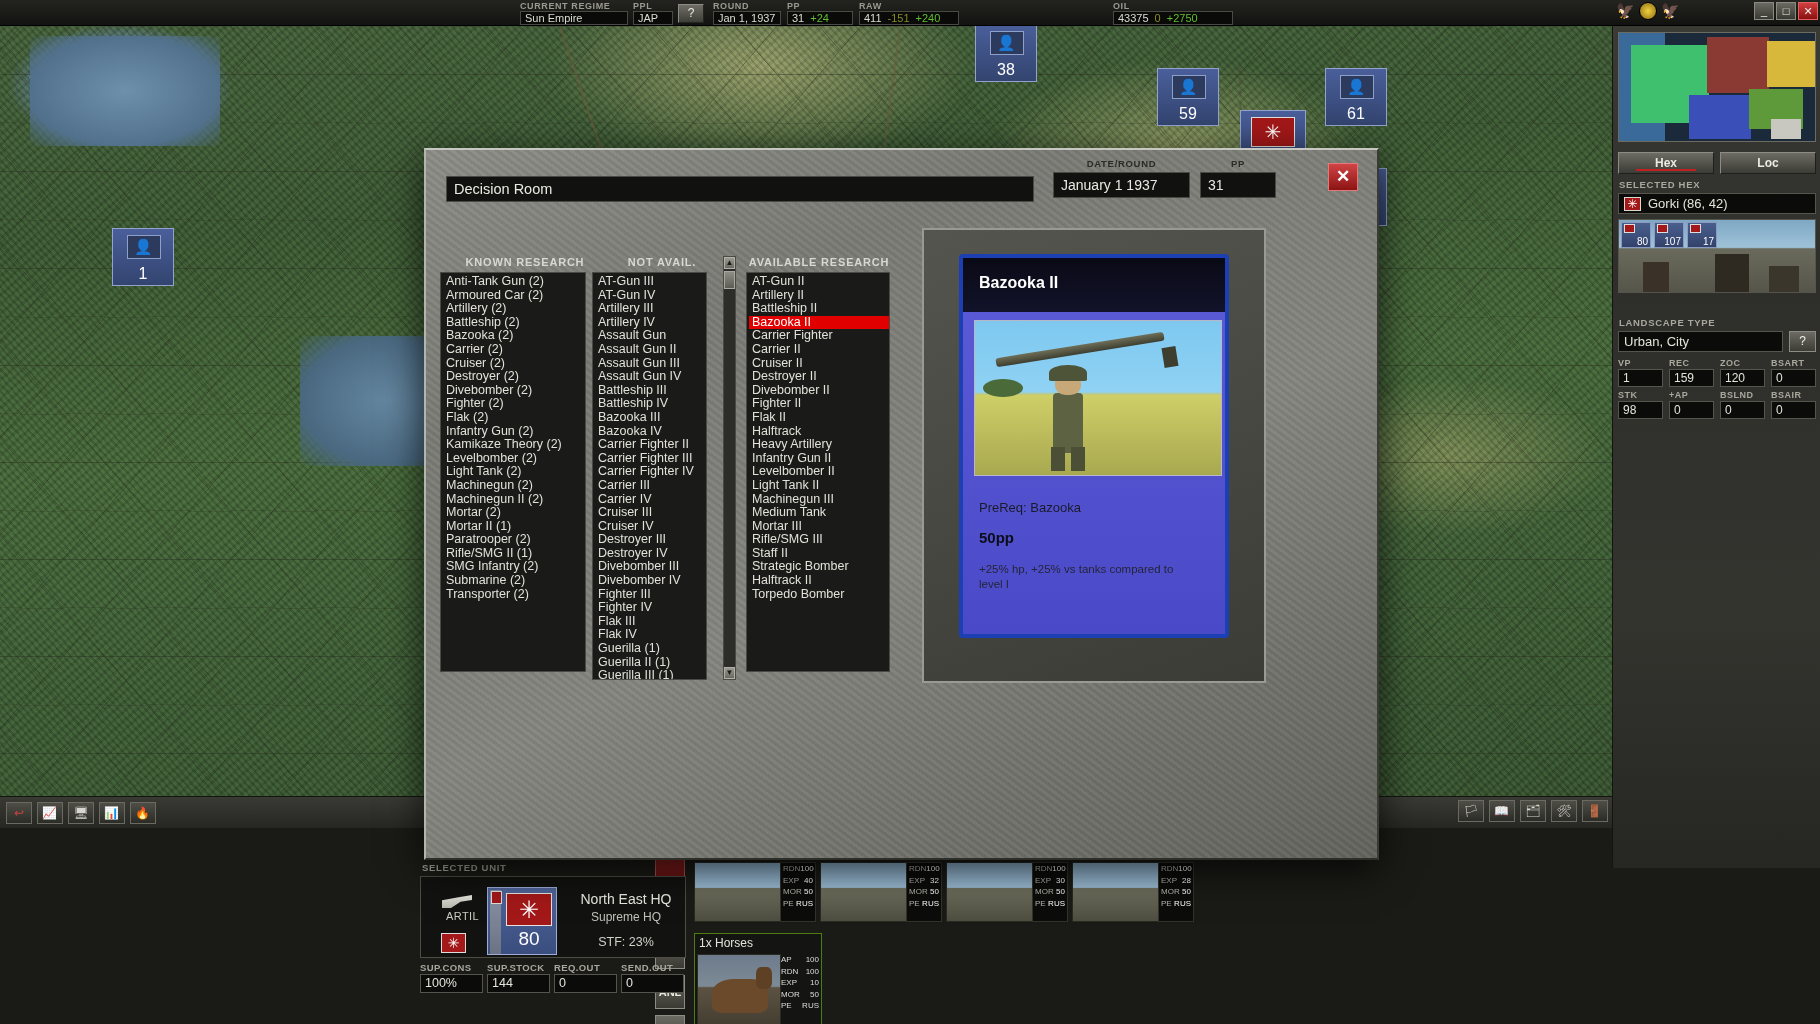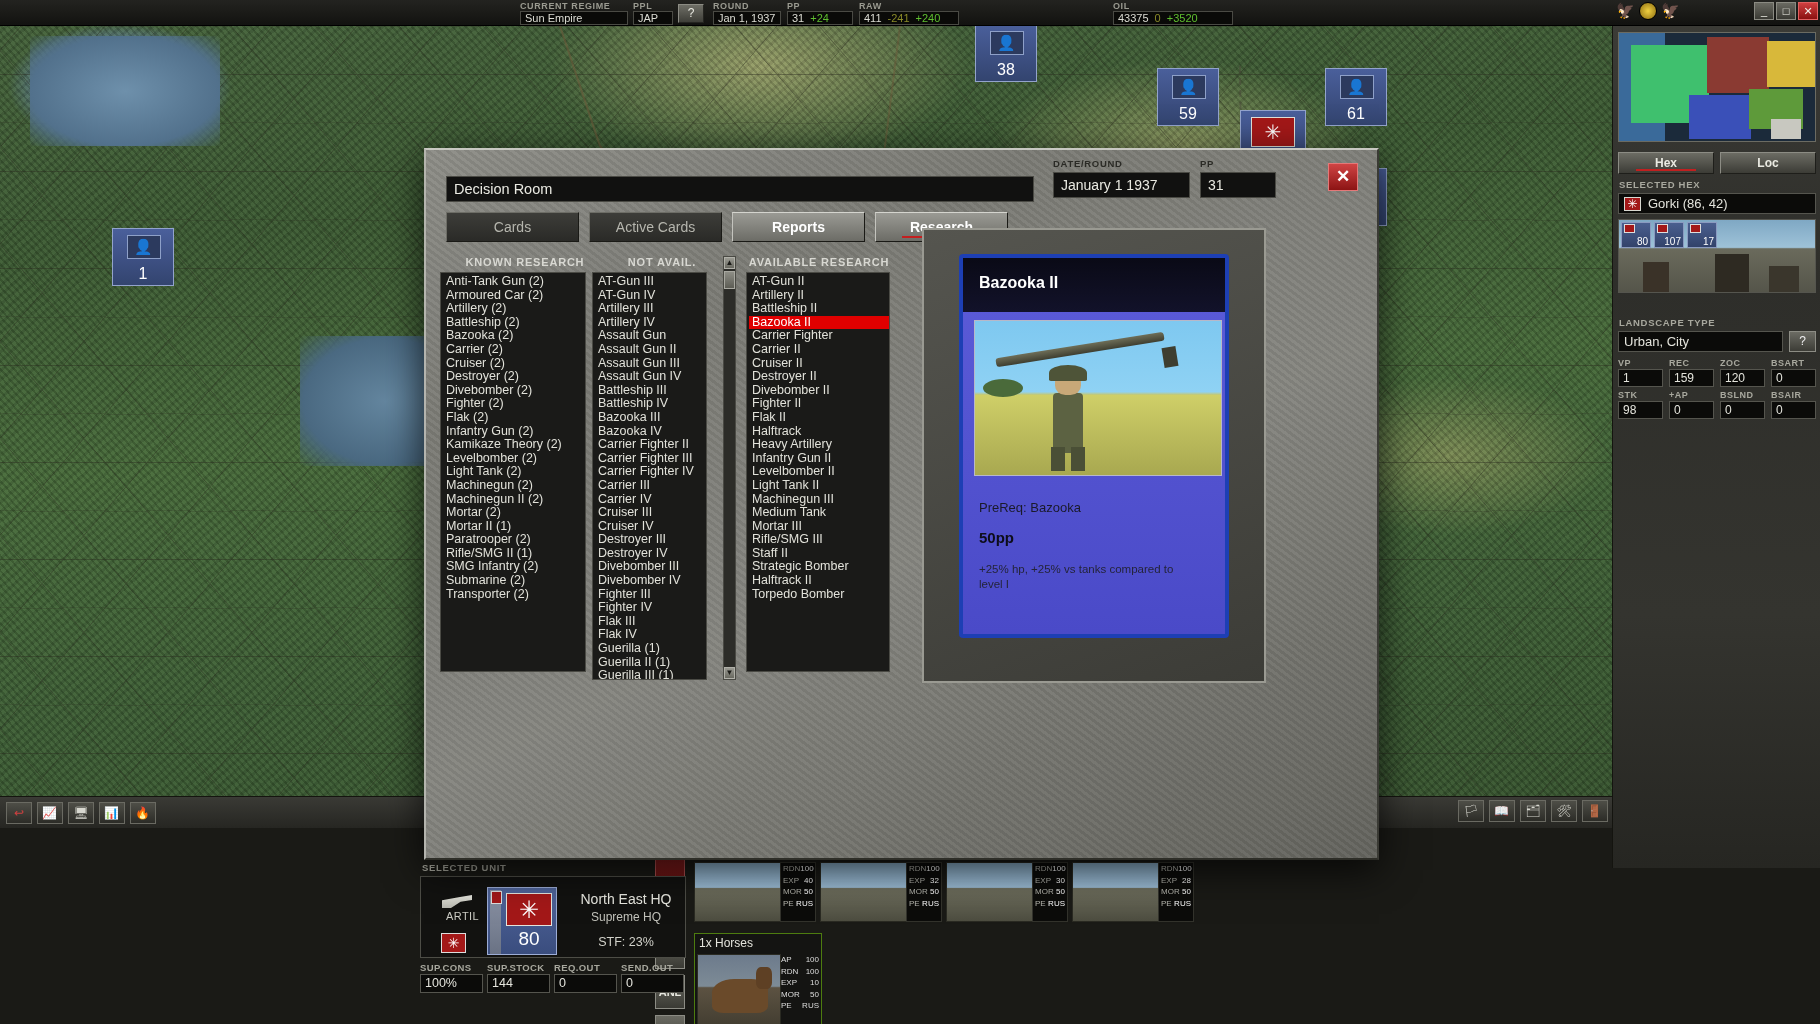--- a/index.html
+++ b/index.html
@@ -263,21 +263,21 @@
     border-right: 2px solid #3a3a34; border-bottom: 2px solid #2e2e28;
     box-shadow: 0 10px 36px rgba(0,0,0,.72);
   }
   .dlg-title {
     position: absolute; left: 20px; top: 26px; width: 588px; height: 26px;
     background: #111110; border: 1px solid #4a4a44;
     color: #eaeae2; font-size: 14.5px; padding: 0 7px; line-height: 24px;
   }
   .dlg-dr { position: absolute; left: 627px; top: 8px; width: 137px; }
   .dlg-pp { position: absolute; left: 774px; top: 8px; width: 76px; }
-  .dlg-cap { font-size: 9.5px; font-weight: bold; color: #2b2b26; letter-spacing: .7px; }
+  .dlg-cap { font-size: 9.5px; font-weight: bold; color: #2b2b26; letter-spacing: .7px; text-align: center; }
   .dlg-inp {
     background: #111110; border: 1px solid #4a4a44; height: 26px;
     color: #eaeae2; font-size: 14px; padding: 0 7px; line-height: 24px; margin-top: 3px;
   }
   .dlg-close {
     position: absolute; right: 19px; top: 13px; width: 30px; height: 28px;
     background: linear-gradient(180deg,#d04444,#8c1414); border: 1px solid #e47878;
     color: #fff; font-size: 17px; font-weight: bold; text-align: center; line-height: 26px;
     cursor: pointer;
   }
@@ -435,30 +435,30 @@
       <div class="tb-label">PP</div>
       <div class="tb-box" style="width:66px">
         <span>31</span>
         <span class="val-green">+24</span>
       </div>
     </div>
     <div class="tb-field" style="left:859px">
       <div class="tb-label">RAW</div>
       <div class="tb-box" style="width:100px">
         <span>411</span>
-        <span class="val-olive">-241</span>
+        <span class="val-olive">-151</span>
         <span class="val-green">+240</span>
       </div>
     </div>
     <div class="tb-field" style="left:1113px">
       <div class="tb-label">OIL</div>
       <div class="tb-box" style="width:120px">
         <span>43375</span>
         <span class="val-olive">0</span>
-        <span class="val-green">+3520</span>
+        <span class="val-green">+2750</span>
       </div>
     </div>
     <div class="tb-right-icons">
       <span style="font-size:15px;color:#c8c8c0">🦅</span>
       <span style="display:inline-block;width:18px;height:18px;border-radius:50%;background:radial-gradient(circle,#f0d040,#8a6a10);border:1px solid #000"></span>
       <span style="font-size:15px;color:#c8c8c0">🦅</span>
     </div>
     <div class="win-btns">
       <div class="win-btn">_</div>
       <div class="win-btn">□</div>
@@ -728,26 +728,20 @@
     <div class="dlg-dr">
       <div class="dlg-cap">DATE/ROUND</div>
       <div class="dlg-inp">January 1 1937</div>
     </div>
     <div class="dlg-pp">
       <div class="dlg-cap">PP</div>
       <div class="dlg-inp">31</div>
     </div>
     <div class="dlg-close">✕</div>
 
-    <div class="tabrow" id="dialog-tabs">
-        <div class="tab">Cards</div>
-        <div class="tab">Active Cards</div>
-        <div class="tab active">Reports</div>
-        <div class="tab active selected">Research</div>
-      </div>
 
     <div class="col-head" style="left:14px;top:106px;width:170px">KNOWN RESEARCH</div>
     <div class="list" style="left:14px;top:122px;width:146px;height:400px">
       <div class="list-inner" id="known-list">
           <div class="list-item">Anti-Tank Gun (2)</div>
           <div class="list-item">Armoured Car (2)</div>
           <div class="list-item">Artillery (2)</div>
           <div class="list-item">Battleship (2)</div>
           <div class="list-item">Bazooka (2)</div>
           <div class="list-item">Carrier (2)</div>

